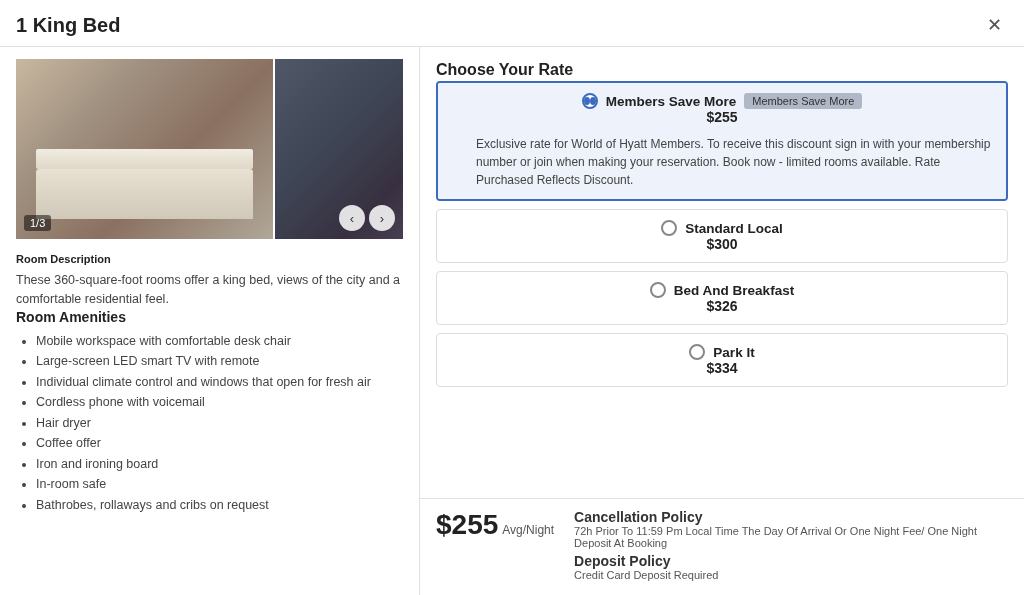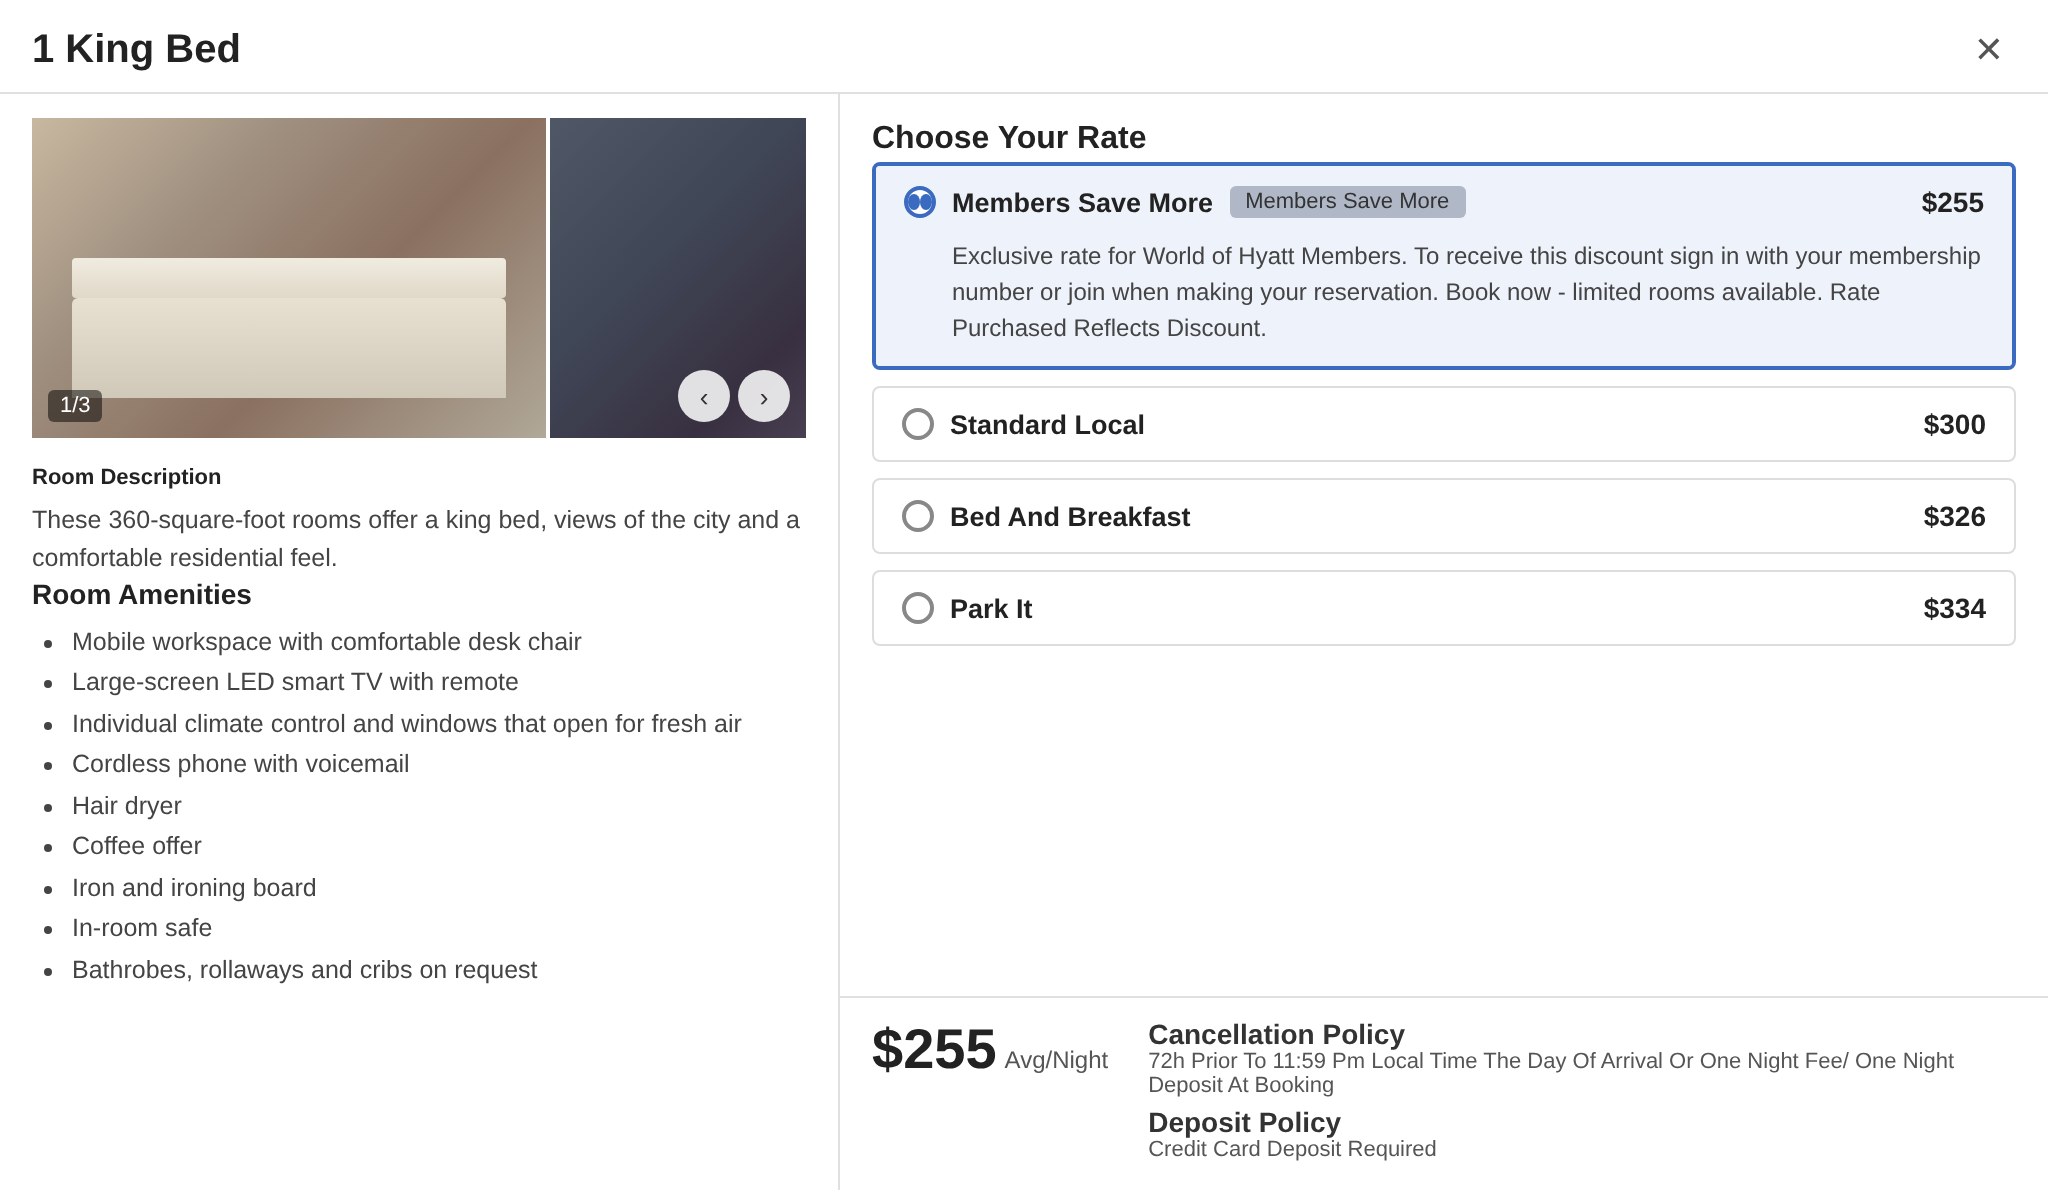--- a/index.html
+++ b/index.html
@@ -50,21 +50,21 @@
       width: 420px;
       min-width: 420px;
       padding: 12px 16px;
       overflow-y: auto;
       border-right: 1px solid #e0e0e0;
     }
     
     .image-gallery {
       position: relative;
       width: 100%;
-      height: 160px;
+      height: 180px;
       margin-bottom: 14px;
       overflow: hidden;
     }
     .gallery-images {
       display: flex;
       width: 100%;
       height: 100%;
       gap: 2px;
     }
     .gallery-main {
@@ -199,20 +199,21 @@
     }
     .rate-option.selected {
       border: 2px solid #3a6bc0;
       background: #eef2fb;
     }
     .rate-option-header {
       display: flex;
       align-items: center;
       justify-content: space-between;
       padding: 10px 14px;
+      flex-direction: column;
     }
     .rate-option-left {
       display: flex;
       align-items: center;
       gap: 8px;
     }
     .rate-radio {
       width: 16px;
       height: 16px;
       border-radius: 50%;

